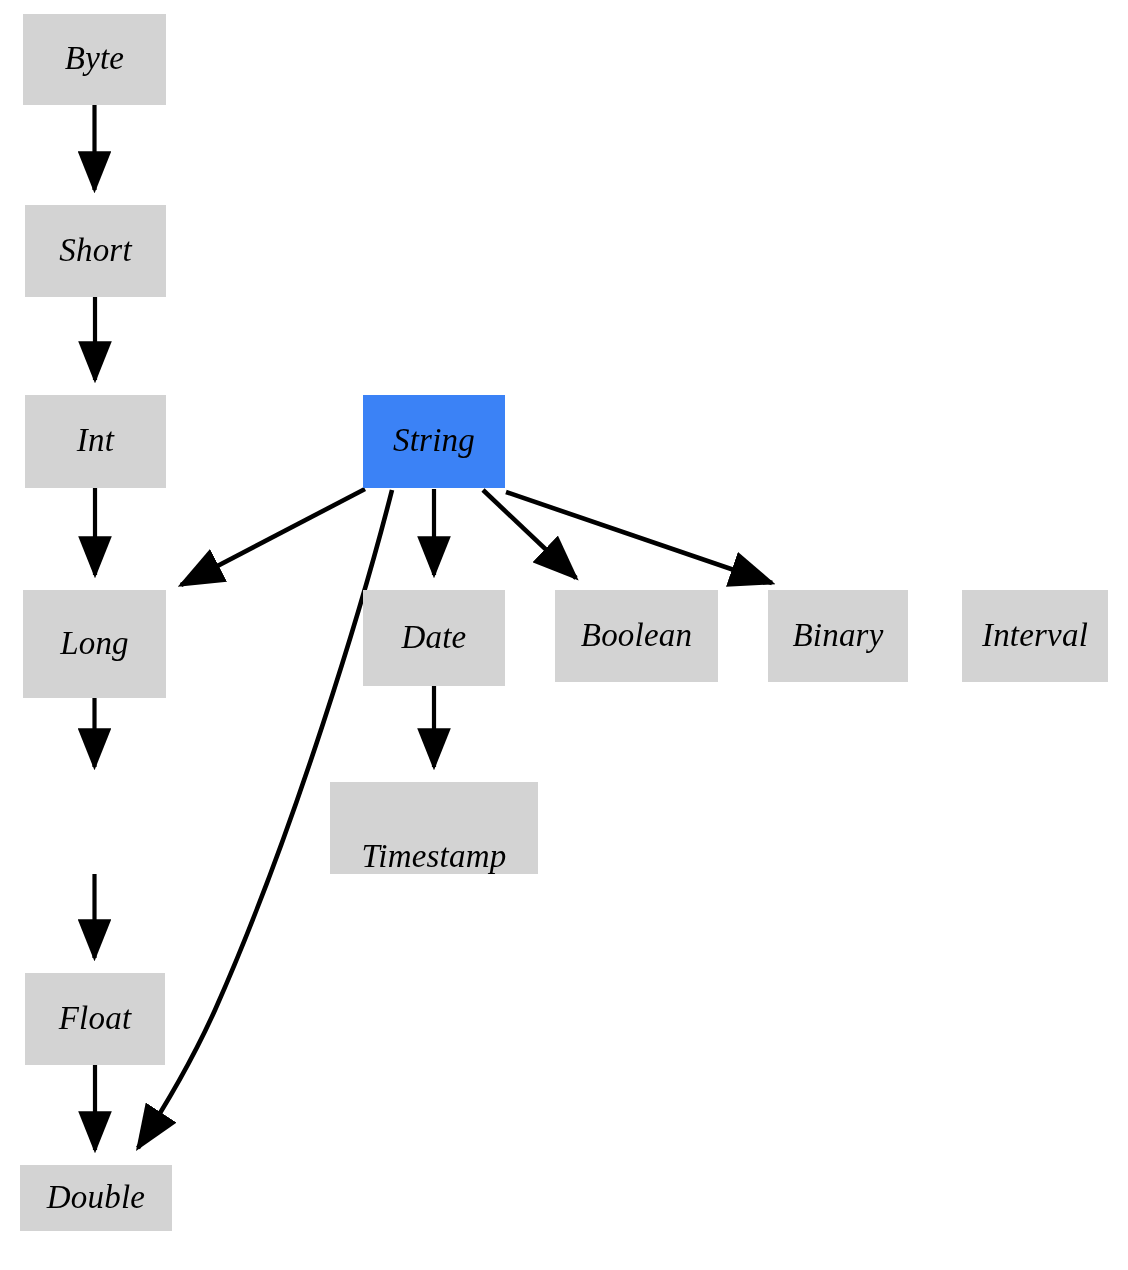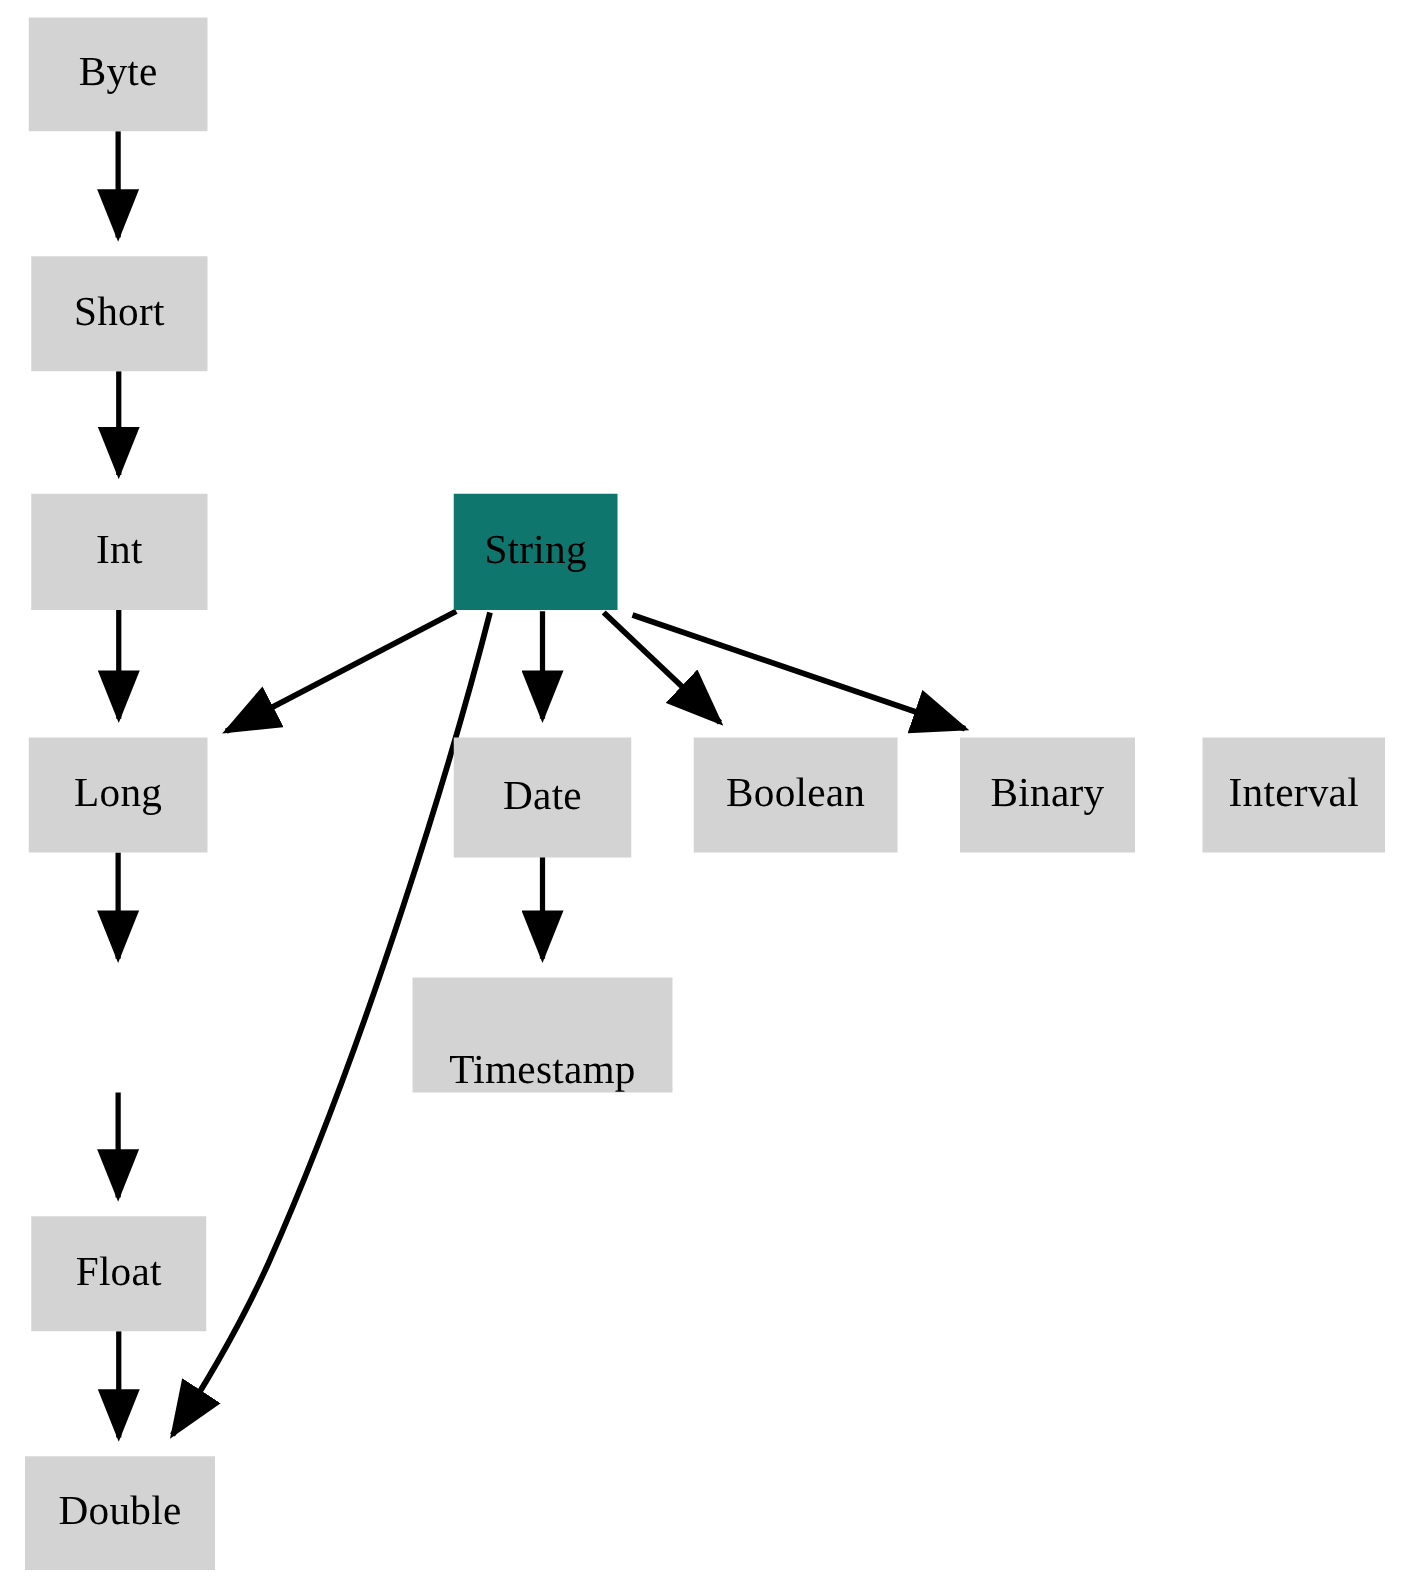--- a/index.html
+++ b/index.html
@@ -42,21 +42,21 @@
     user-select: none;
   }
   .node-label {
     display: block;
     transform: translateY(-1px);
   }
 </style>
 </head>
 <body>
 
-<div id="diagram-canvas" style="background: rgb(255, 255, 255);">
+<div id="diagram-canvas" style="background: rgb(255, 255, 255); font-style: italic;">
 
   <svg id="edge-layer" viewBox="0 0 1128 1270" width="1128" height="1270" xmlns="http://www.w3.org/2000/svg">
     <defs>
       <marker id="arrowhead" markerWidth="10" markerHeight="8" refX="9.2" refY="4" orient="auto" markerUnits="strokeWidth">
         <path d="M0,0 L10,4 L0,8 z" fill="#000000"></path>
       </marker>
     </defs>
 
     <path d="M94.5,105 L94.5,190" stroke="#000000" stroke-width="4.2" fill="none" marker-end="url(#arrowhead)"></path>
 
@@ -85,41 +85,41 @@
 
   <div class="node" style="left: 23px; top: 14px; width: 143px; height: 91px; background: rgb(211, 211, 211); color: rgb(0, 0, 0);">
     <span class="node-label">Byte</span>
   </div>
   <div class="node" style="left: 25px; top: 205px; width: 141px; height: 92px; background: rgb(211, 211, 211); color: rgb(0, 0, 0);">
     <span class="node-label">Short</span>
   </div>
   <div class="node" style="left: 25px; top: 395px; width: 141px; height: 93px; background: rgb(211, 211, 211); color: rgb(0, 0, 0);">
     <span class="node-label">Int</span>
   </div>
-  <div class="node" style="left: 363px; top: 395px; width: 131px; height: 93px; background: #0f766e; color: rgb(0, 0, 0);">
+  <div class="node" style="left: 363px; top: 395px; width: 142px; height: 93px; background: #3b82f6; color: rgb(0, 0, 0);">
     <span class="node-label">String</span>
   </div>
-  <div class="node" style="left: 23px; top: 590px; width: 143px; height: 92px; background: rgb(211, 211, 211); color: rgb(0, 0, 0); justify-content: center;">
+  <div class="node" style="left: 23px; top: 590px; width: 143px; height: 108px; background: rgb(211, 211, 211); color: rgb(0, 0, 0); justify-content: center;">
     <span class="node-label">Long</span>
   </div>
   <div class="node" style="left: 363px; top: 590px; width: 142px; height: 96px; background: rgb(211, 211, 211); color: rgb(0, 0, 0);">
     <span class="node-label">Date</span>
   </div>
   <div class="node" style="left: 555px; top: 590px; width: 163px; height: 92px; background: rgb(211, 211, 211); color: rgb(0, 0, 0); text-align: center;">
     <span class="node-label">Boolean</span>
   </div>
   <div class="node" style="left: 768px; top: 590px; width: 140px; height: 92px; background: rgb(211, 211, 211); color: rgb(0, 0, 0);">
     <span class="node-label">Binary</span>
   </div>
   <div class="node" style="left: 962px; top: 590px; width: 146px; height: 92px; background: rgb(211, 211, 211); color: rgb(0, 0, 0); text-align: center;">
     <span class="node-label">Interval</span>
   </div>
   <div class="node" style="left: 330px; top: 782px; width: 208px; height: 92px; background: rgb(211, 211, 211); color: rgb(0, 0, 0); align-items: flex-end;">
     <span class="node-label">Timestamp</span>
   </div>
   <div class="node" style="left: 25px; top: 973px; width: 140px; height: 92px; background: rgb(211, 211, 211); color: rgb(0, 0, 0);">
     <span class="node-label">Float</span>
   </div>
-  <div class="node" style="left: 20px; top: 1165px; width: 152px; height: 91px; background: rgb(211, 211, 211); color: rgb(0, 0, 0);">
+  <div class="node" style="left: 20px; top: 1165px; width: 152px; height: 66px; background: rgb(211, 211, 211); color: rgb(0, 0, 0);">
     <span class="node-label">Double</span>
   </div>
 
 </div>
 
 </body></html>

